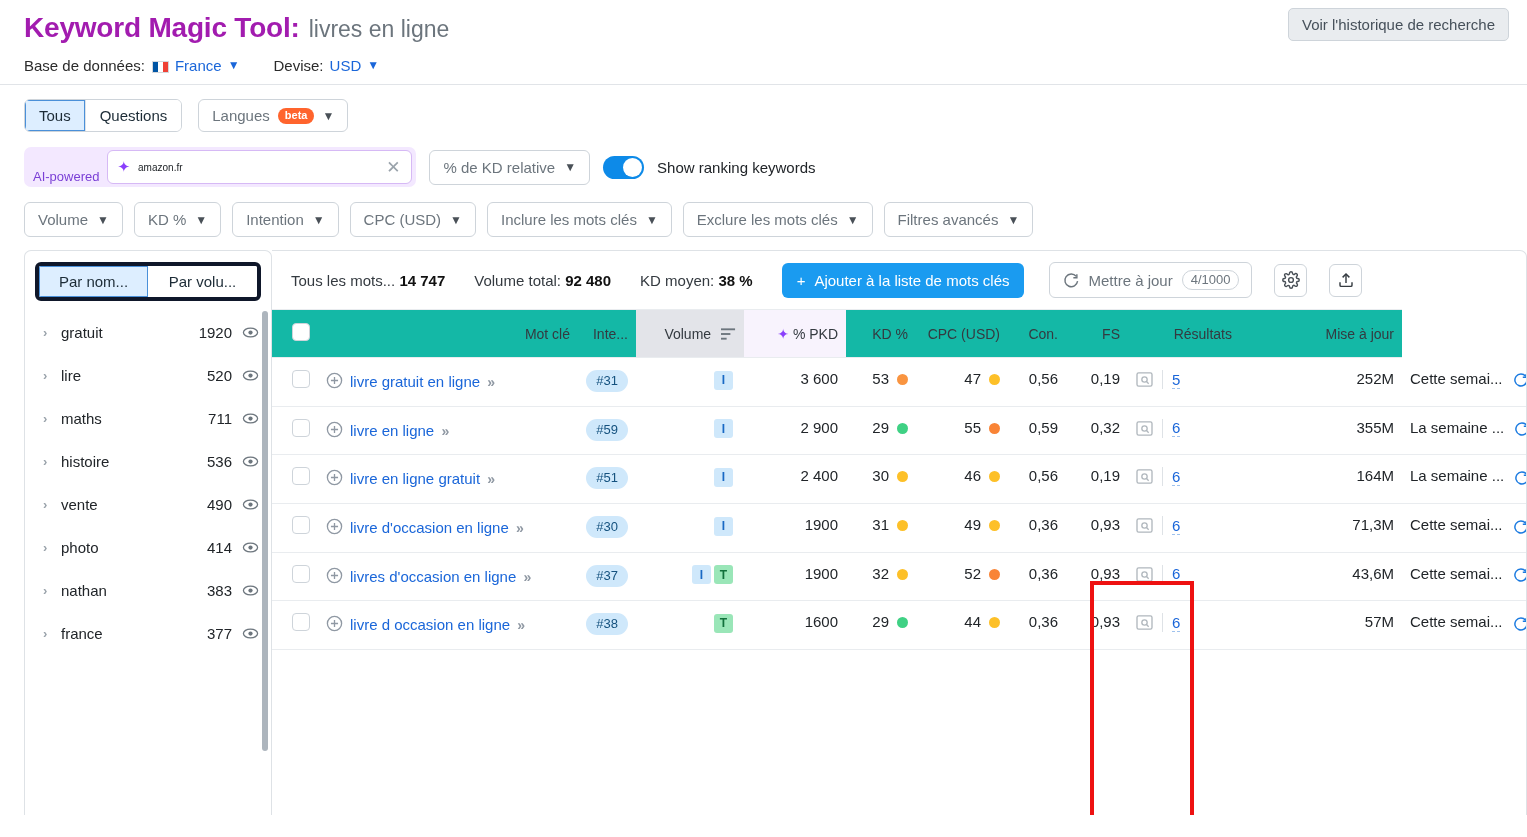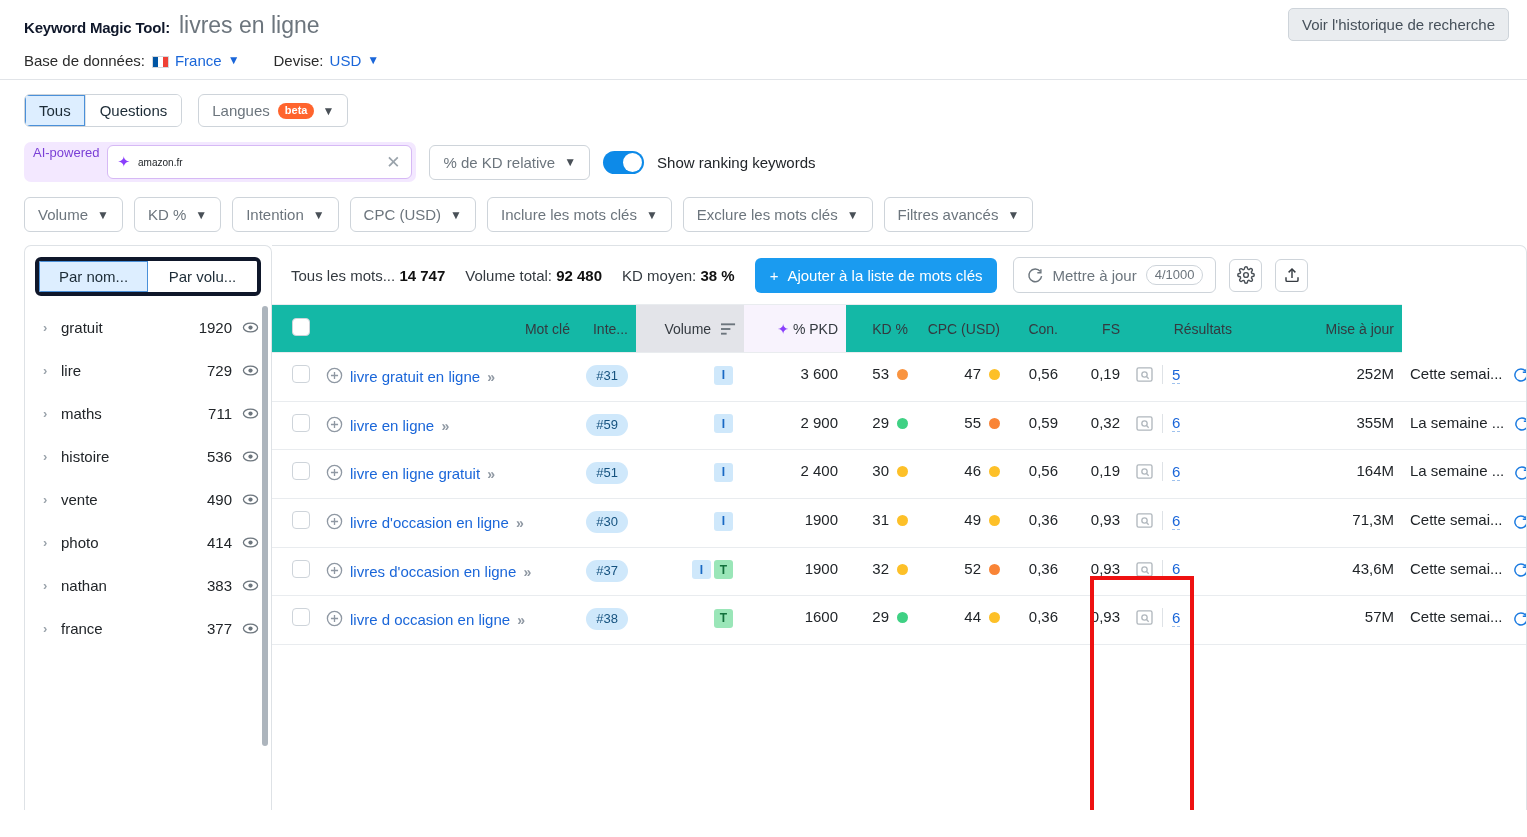--- a/index.html
+++ b/index.html
@@ -12,21 +12,21 @@
   }
   body { position: relative; }
 
   
   .header {
     padding: 12px 24px 10px 24px;
     background: #fff;
     position: relative;
   }
   .title-row { display: flex; align-items: baseline; }
-  .title-main { font-size: 15px; font-weight: bold; color: #0f172a; letter-spacing: -0.2px; }
+  .title-main { font-size: 28px; font-weight: bold; color: #a21caf; letter-spacing: -0.2px; }
   .title-query { font-size: 23px; color: #6c757d; margin-left: 9px; font-weight: normal; }
   .meta-row { display: flex; align-items: center; margin-top: 13px; font-size: 15px; color: #404040; }
   .meta-label { color: #2b2b2b; }
   .flag {
     display: inline-block; width: 17px; height: 12px; margin: 0 6px 0 7px;
     position: relative; top: 1px; border: 1px solid #d5d8dc;
     background: linear-gradient(to right, #0055a4 0 33.3%, #ffffff 33.3% 66.6%, #ef4135 66.6% 100%);
   }
   .meta-link { color: #1a66d9; cursor: pointer; }
   .caret { display: inline-block; margin-left: 6px; color: #1a66d9; font-size: 12px; position: relative; top: -1px; }
@@ -61,21 +61,21 @@
   }
   .badge-beta {
     background: #ff642d; color: #fff; font-size: 11px; font-weight: bold;
     border-radius: 9px; padding: 2px 7px 3px 7px; line-height: 1;
   }
   .chev { color: #495057; font-size: 12px; }
 
   
   .airow { display: flex; align-items: center; padding: 9px 24px 4px 24px; gap: 13px; }
   .ai-wrap {
-    display: flex; align-items: flex-start; background: #f3e8ff;
+    display: flex; align-items: flex-end; background: #f3e8ff;
     border-radius: 7px; padding: 3px 4px 3px 9px;
   }
   .ai-label { font-size: 13px; color: #7a3fd6; margin-right: 8px; }
   .ai-input {
     display: flex; align-items: center; background: #fff;
     border: 1px solid #d6b9f5; border-radius: 6px;
     width: 305px; height: 34px; padding: 0 9px;
   }
   .spark { color: #8a3ffc; font-size: 15px; margin-right: 8px; }
   .ai-val { font-size: 10px; color: #212529; flex: 1; }
@@ -140,21 +140,21 @@
     position: absolute; right: 3px; top: 60px; width: 6px; height: 440px;
     background: #adb5bd; border-radius: 3px;
   }
 
   
   .main {
     flex: 1; border: 1px solid #dee2e6; border-left: none; border-bottom: none;
     border-radius: 0 7px 0 0; background: #fff; position: relative; overflow: hidden;
   }
   .toolbar {
-    display: flex; align-items: center; padding: 11px 14px 11px 19px; gap: 3px;
+    display: flex; align-items: center; padding: 11px 14px 11px 19px; gap: 12px;
   }
   .tb-stat { font-size: 15px; color: #343a40; margin-right: 17px; white-space: nowrap; }
   .tb-stat b { color: #111; font-weight: bold; }
   .btn-add {
     background: #1a9bf0; color: #fff; border-radius: 6px; font-size: 15px;
     padding: 9px 15px; display: flex; align-items: center; gap: 9px; cursor: pointer;
     white-space: nowrap;
   }
   .btn-update {
     margin-left: 13px; display: flex; align-items: center; gap: 9px;
@@ -335,21 +335,21 @@
           <span class="sb-name">gratuit</span>
           <span class="sb-num">1920</span>
           <svg class="eye" viewBox="0 0 24 24" fill="none" stroke="#6c757d" stroke-width="1.8">
             <ellipse cx="12" cy="12" rx="10" ry="6.2"></ellipse>
             <circle cx="12" cy="12" r="3" fill="#6c757d" stroke="none"></circle>
           </svg>
         </div>
         <div class="sb-item">
           <span class="sb-arrow">›</span>
           <span class="sb-name">lire</span>
-          <span class="sb-num">729</span>
+          <span class="sb-num">520</span>
           <svg class="eye" viewBox="0 0 24 24" fill="none" stroke="#6c757d" stroke-width="1.8">
             <ellipse cx="12" cy="12" rx="10" ry="6.2"></ellipse>
             <circle cx="12" cy="12" r="3" fill="#6c757d" stroke="none"></circle>
           </svg>
         </div>
         <div class="sb-item">
           <span class="sb-arrow">›</span>
           <span class="sb-name">maths</span>
           <span class="sb-num">711</span>
           <svg class="eye" viewBox="0 0 24 24" fill="none" stroke="#6c757d" stroke-width="1.8">

